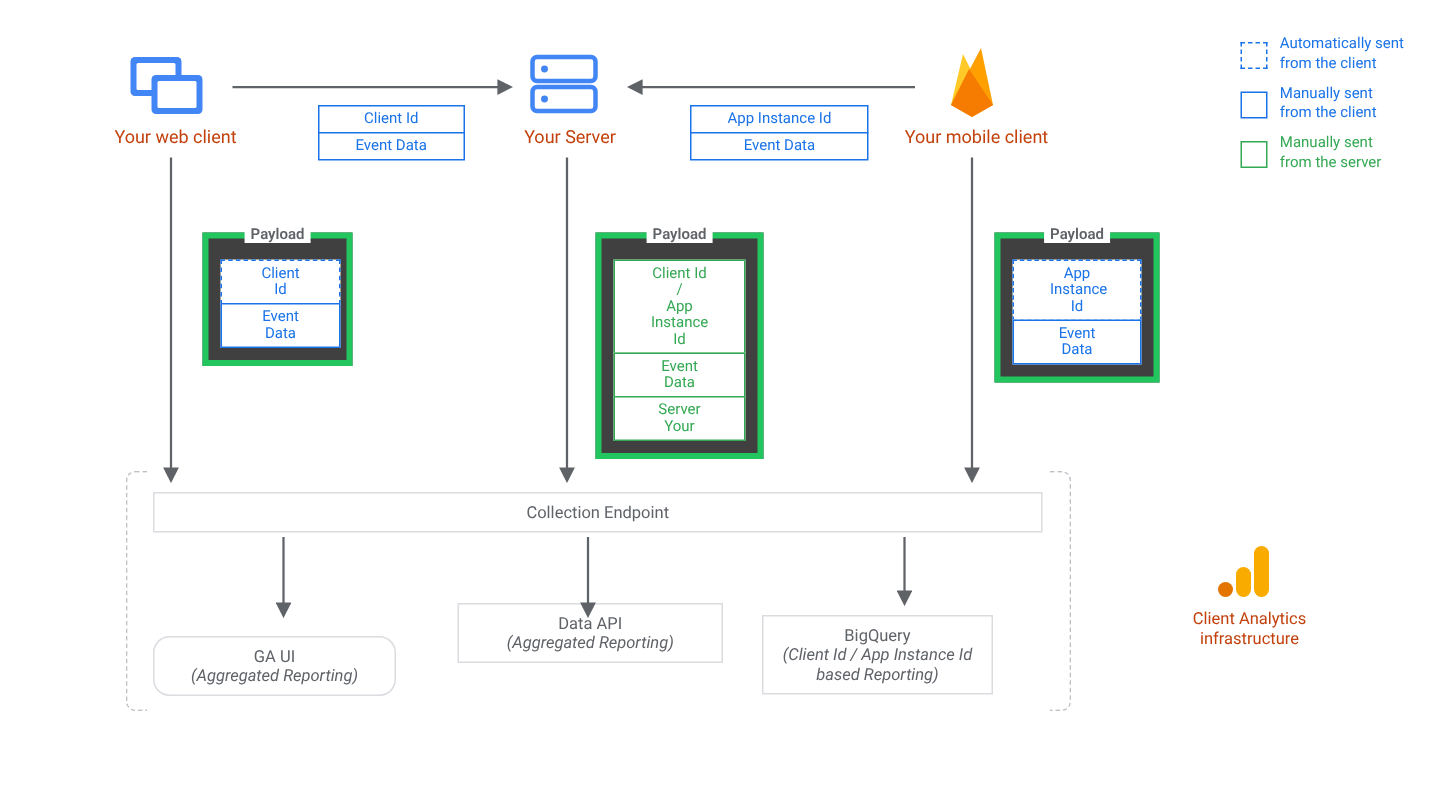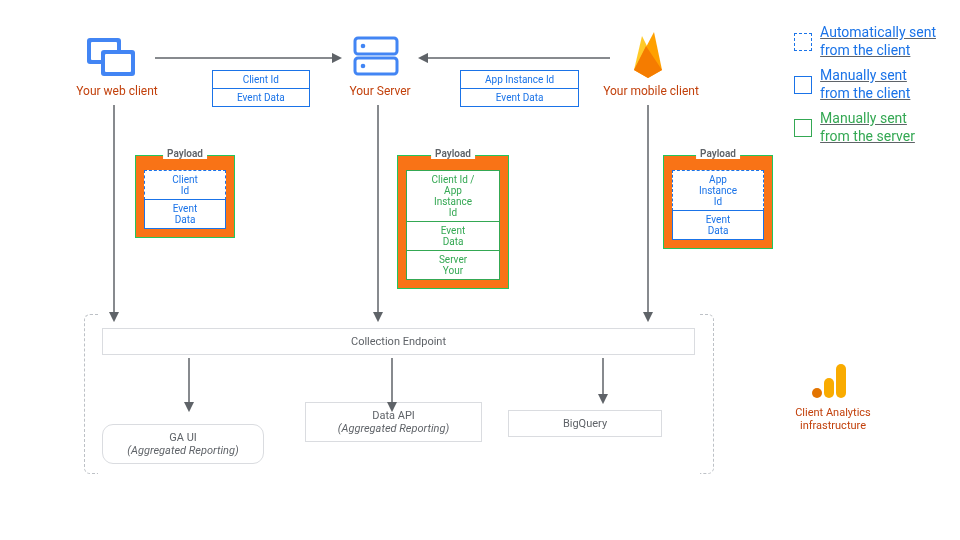--- a/index.html
+++ b/index.html
@@ -19,24 +19,24 @@
     text-align: center;
     background: #fff;
     min-width: 80px;
   }
   .chip + .chip { margin-top: -1px; }
   .blue-solid { border-color: #1a73e8; color: #1a73e8; }
   .blue-dashed { border: 1px dashed #1a73e8; color: #1a73e8; }
   .green-solid { border-color: #34a853; color: #34a853; }
 
   .payload-group {
-    border: 1px solid #22c55e;
+    border: 4px solid #22c55e;
     padding: 14px 8px 8px 8px;
     position: relative;
-    background: #f97316;
+    background: #404040;
   }
   .payload-group .tag {
     position: absolute; top: -8px; left: 50%; transform: translateX(-50%);
     background: #fff; padding: 0 4px; font-size: 10px; font-weight: 600; color: #5f6368;
   }
 
   .infra-box {
     border: 1px solid #dadce0;
     padding: 6px 4px;
     background: #fff;
@@ -51,21 +51,21 @@
     border-radius: 6px 0 0 6px;
     position: absolute;
   }
   .bracket-right {
     border: 1px dashed #bdc1c6;
     border-left: none;
     border-radius: 0 6px 6px 0;
     position: absolute;
   }
 
-  .legend { position: absolute; top: 24px; right: 24px; font-size: 14px; line-height: 1.25; text-decoration: underline; }
+  .legend { position: absolute; top: 24px; right: 24px; font-size: 10px; line-height: 1.25; }
   .legend-row { display: flex; align-items: center; gap: 8px; margin-bottom: 8px; }
   .legend-sw { width: 18px; height: 18px; background: #fff; flex: 0 0 18px; }
   .legend-sw.blue-dashed { border: 1.4px dashed #1a73e8; }
   .legend-sw.blue-solid  { border: 1.4px solid  #1a73e8; }
   .legend-sw.green-solid { border: 1.4px solid  #34a853; }
   .legend-text.blue { color: #1a73e8; }
   .legend-text.green{ color: #34a853; }
 
   svg.arrows { position: absolute; top: 0; left: 0; pointer-events: none; }
 
@@ -158,20 +158,21 @@
 <div class="abs infra-box" style="left:102px; top:424px; width:162px;border-radius:11px;">
   <div>GA UI</div>
   <div class="sub">(Aggregated Reporting)</div>
 </div>
 <div class="abs infra-box" style="left:305px; top:402px; width:177px;text-align:center;">
   <div>Data API</div>
   <div class="sub">(Aggregated Reporting)</div>
 </div>
 <div class="abs infra-box" style="left:508px; top:410px; width:154px;">
   <div>BigQuery</div>
+  <div class="sub" style="white-space:normal">(Client Id / App Instance Id based Reporting)</div>
 </div>
 
 <div class="bracket" style="left:84px; top:314px; width:14px; height:160px;"></div>
 <div class="bracket-right" style="left:700px; top:314px; width:14px; height:160px;"></div>
 
 <div class="abs" style="left:808px; top:360px;">
   <svg width="42" height="42" viewBox="0 0 42 42">
     <rect x="28" y="4" width="10" height="34" rx="5" fill="#f9ab00"></rect>
     <rect x="16" y="18" width="10" height="20" rx="5" fill="#f9ab00"></rect>
     <circle cx="9" cy="33" r="5" fill="#e37400"></circle>

